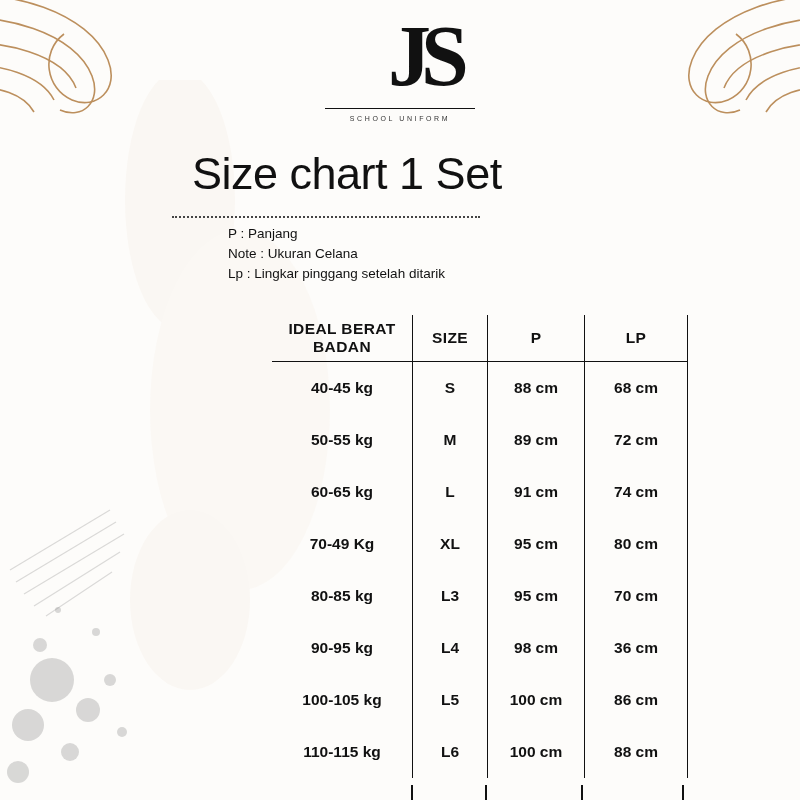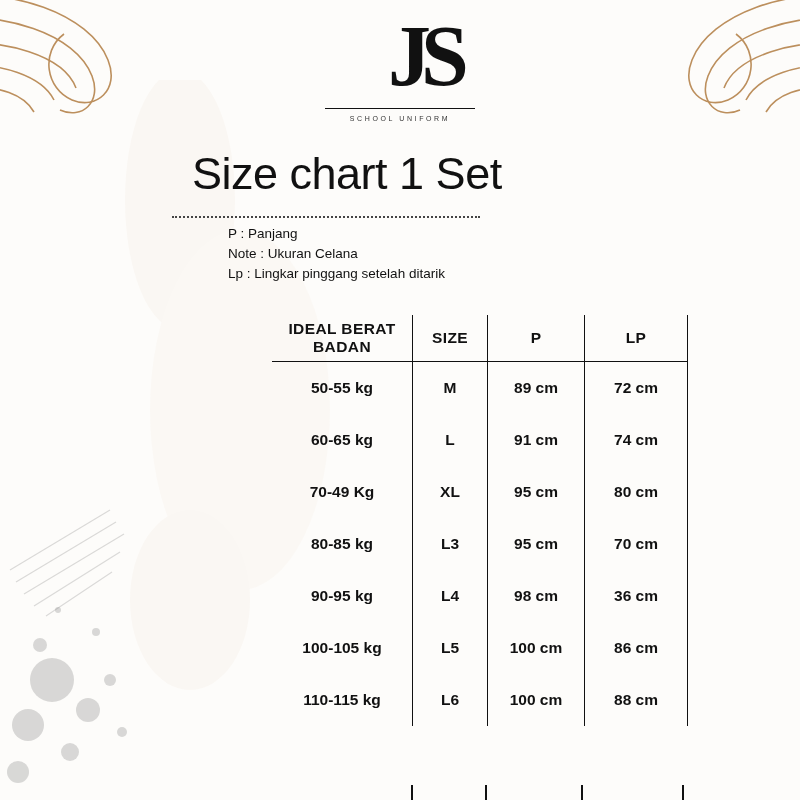--- a/index.html
+++ b/index.html
@@ -247,20 +247,26 @@
             <div>IDEAL BERAT</div>
             <div>BADAN</div>
           </th>
           <th class="col-size">SIZE</th>
           <th class="col-p">P</th>
           <th class="col-lp">LP</th>
         </tr>
       </thead>
       <tbody>
         <tr>
+          <td class="col-weight">40-45 kg</td>
+          <td class="col-size">S</td>
+          <td class="col-p">88 cm</td>
+          <td class="col-lp">68 cm</td>
+        </tr>
+        <tr>
           <td class="col-weight">50-55 kg</td>
           <td class="col-size">M</td>
           <td class="col-p">89 cm</td>
           <td class="col-lp">72 cm</td>
         </tr>
         <tr>
           <td class="col-weight">60-65 kg</td>
           <td class="col-size">L</td>
           <td class="col-p">91 cm</td>
           <td class="col-lp">74 cm</td>

